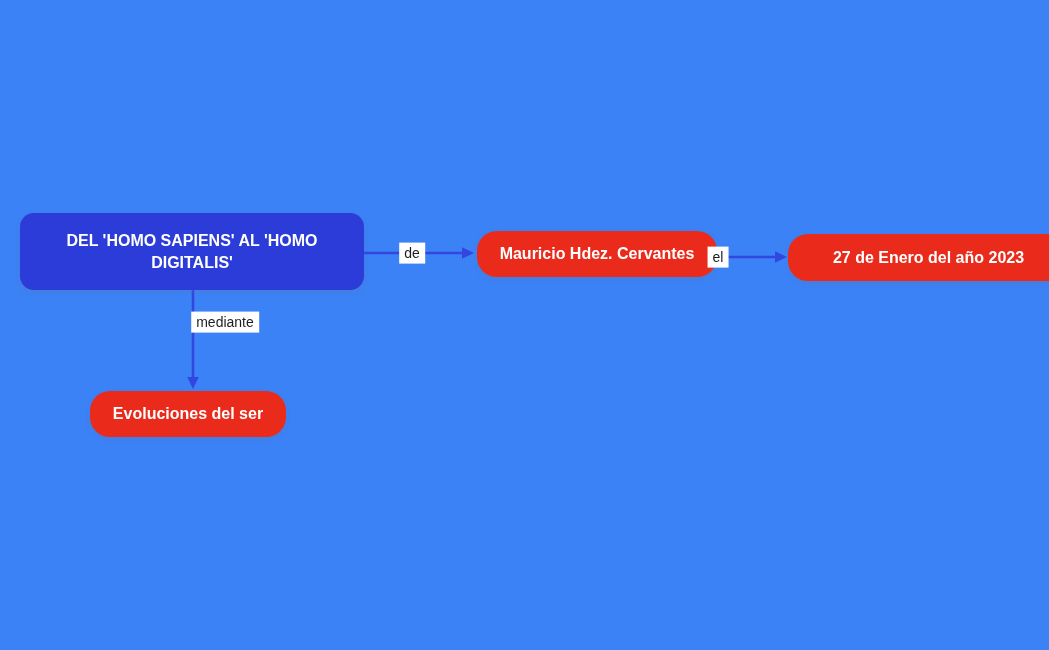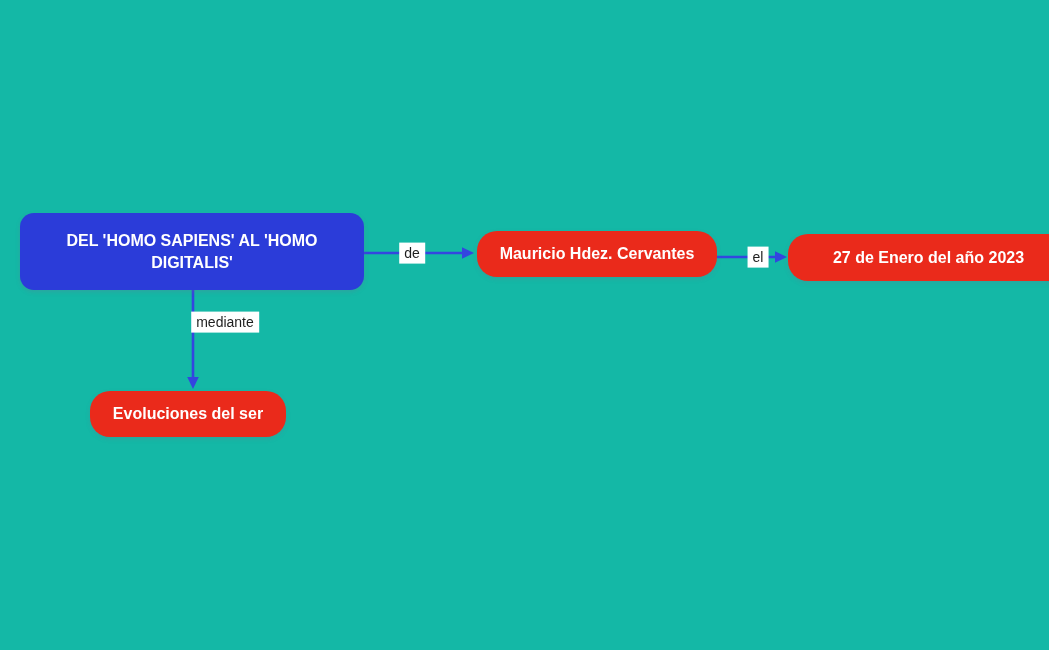--- a/index.html
+++ b/index.html
@@ -5,21 +5,21 @@
   html, body {
     margin: 0;
     padding: 0;
     background: #ffffff;
     font-family: "Liberation Sans", sans-serif;
   }
   .canvas {
     position: relative;
     width: 1049px;
     height: 650px;
-    background: #14b8a6;
+    background: #3b82f6;
     overflow: hidden;
   }
   .edges-svg {
     position: absolute;
     left: 0;
     top: 0;
     width: 1049px;
     height: 650px;
     pointer-events: none;
   }
@@ -78,21 +78,21 @@
     transform: translate(-50%, -50%);
     background: #ffffff;
     color: #1e1e1e;
     font-size: 14px;
     line-height: 1.2;
     padding: 2px 5px;
     white-space: nowrap;
     cursor: pointer;
   }
   .edge-label-de { left: 412px; top: 253px; }
-  .edge-label-el { left: 758px; top: 257px; }
+  .edge-label-el { left: 718px; top: 257px; }
   .edge-label-mediante { left: 193px; top: 322px; margin-left: 32px; }
 </style>
 </head>
 <body>
 
 <div class="canvas">
 
   <svg class="edges-svg" viewBox="0 0 1049 650" xmlns="http://www.w3.org/2000/svg">
 
     <g>

